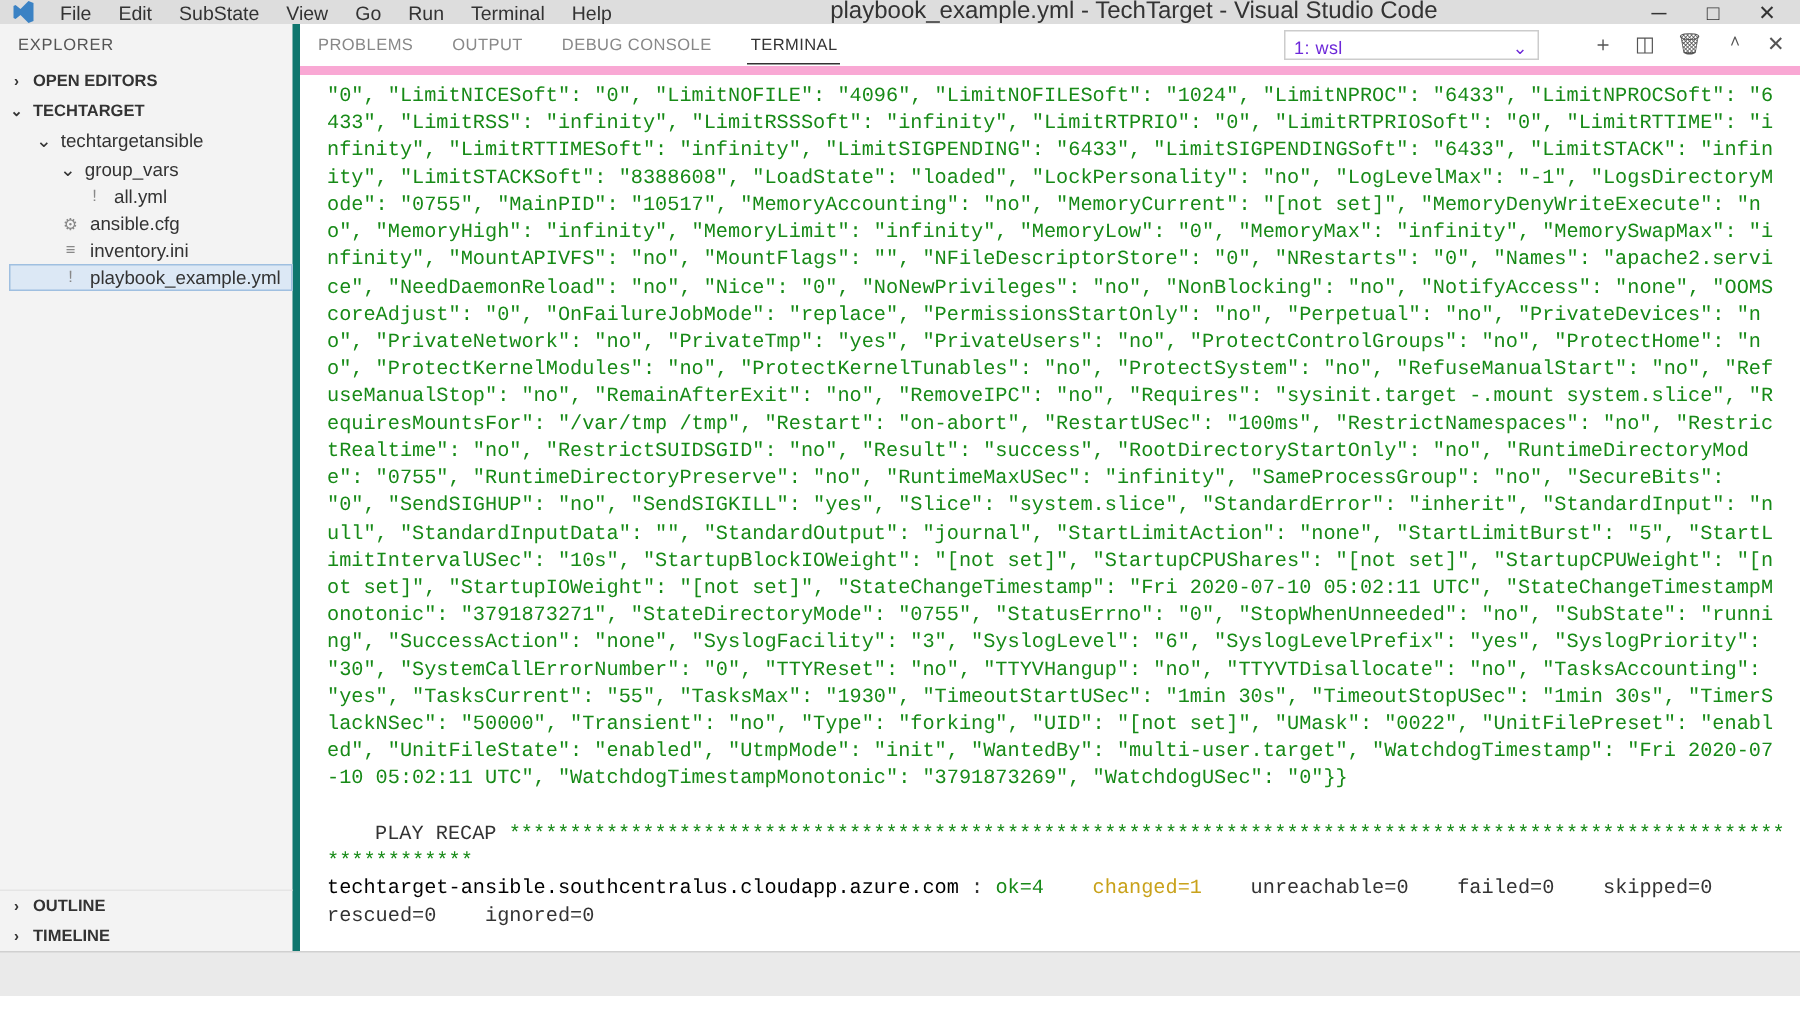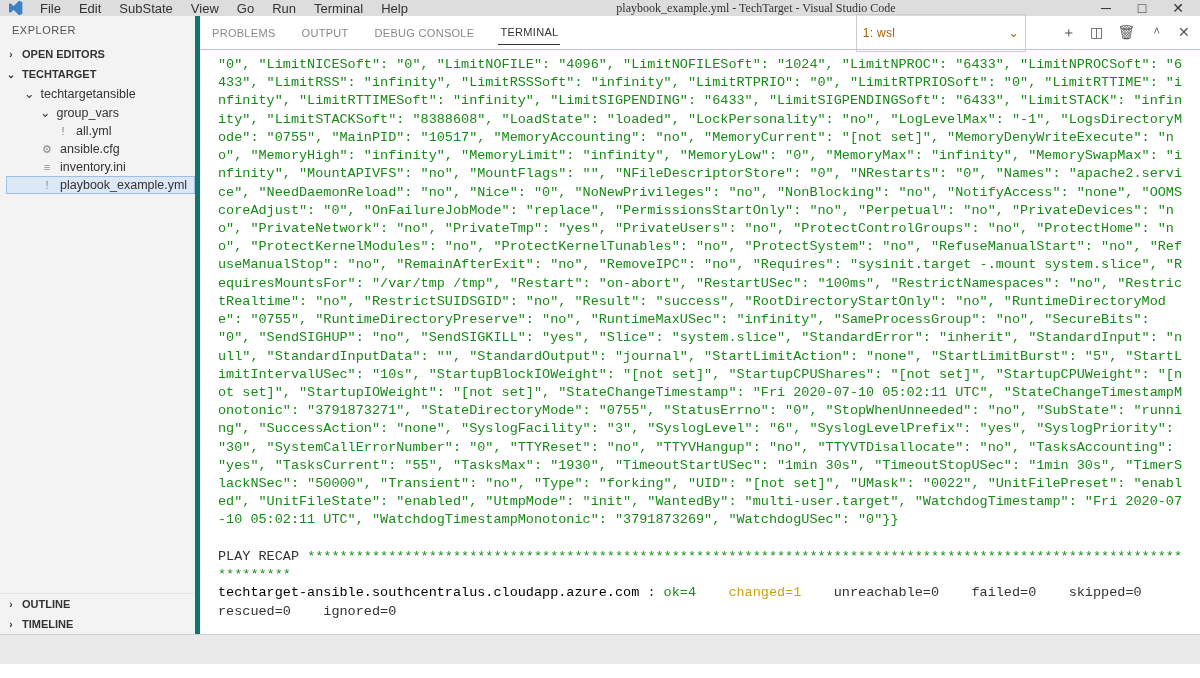--- a/index.html
+++ b/index.html
@@ -1,46 +1,46 @@
 <!DOCTYPE html>
 <html><head>
 <meta charset="utf-8">
 <style>
   * { margin: 0; padding: 0; box-sizing: border-box; }
   html, body { width: 1200px; height: 678px; font-family: "Segoe UI", Tahoma, sans-serif; font-size: 13px; background: #fff; overflow: hidden; color: #333; }
   .titlebar { height: 16px; display: flex; align-items: center; padding: 0 6px; background: #ddd; }
   .titlebar .vsicon { width:18px; height:18px; margin-right:8px; display:inline-flex; align-items:center; justify-content:center; }
   .titlebar .menus { display:flex; gap:2px; }
   .titlebar .menus span { padding: 4px 8px; cursor:default; }
-  .titlebar .title { flex:1; text-align:center; color:#333; font-size:12px;font-family:Liberation Serif, serif; }
+  .titlebar .title { flex:1; text-align:center; color:#333; font-size:16px; }
   .titlebar .winbtns { display:flex; gap:16px; padding-right:6px; }
   .titlebar .winbtns span { width:20px; text-align:center; font-size:14px; color:#333;}
   .main { display:flex; height:618px; }
   .sidebar { width:200px; border-right:5px solid #0f766e; background:#f3f3f3; display:flex; flex-direction:column; font-size:12px; }
   .side-title { padding:8px 12px; color:#555; font-size:11px; letter-spacing:0.5px; }
   .section-hdr { padding:4px 4px; color:#333; font-weight:600; font-size:11px; display:flex; align-items:center; gap:4px; cursor:default; }
   .section-hdr .chev { width:14px; text-align:center; font-size:10px;}
   .tree { padding-left:6px; }
   .tree .node { display:flex; align-items:center; padding:2px 4px; gap:6px; font-size:12.5px; color:#333; white-space:nowrap; }
   .tree .node.active { background:#dce8f5; outline:1px solid #9fbfe0; outline-offset:-1px; }
   .tree .indent1 { padding-left:18px; }
   .tree .indent2 { padding-left:34px; }
   .tree .indent3 { padding-left:50px; }
   .fileicon { width:14px; height:14px; display:inline-flex; align-items:center; justify-content:center; color:#888; font-size:11px; }
   .bottom-sections { margin-top:auto; border-top:1px solid #e5e5e5; }
   .content { flex:1; display:flex; flex-direction:column; }
-  .panel-tabs { display:flex; align-items:center; height:34px; border-bottom:1px solid #f9a8d4; padding:0 10px; gap:22px; font-size:11px; color:#888; letter-spacing:0.3px; }
+  .panel-tabs { display:flex; align-items:center; height:34px; border-bottom:6px solid #f9a8d4; padding:0 10px; gap:22px; font-size:11px; color:#888; letter-spacing:0.3px; }
   .panel-tabs .tab { padding:6px 2px; cursor:default; }
   .panel-tabs .tab.active { color:#333; border-bottom:1px solid #333; }
   .panel-tabs .spacer { flex:1; }
-  .term-select { display:flex; align-items:center; border:1px solid #ccc; height:38px; padding:0 6px; width:170px; justify-content:space-between; font-size:12px; color:#a16207;}
+  .term-select { display:flex; align-items:flex-end; border:1px solid #ccc; height:20px; padding:0 6px; width:170px; justify-content:space-between; font-size:12px; color:#6d28d9;}
   .term-icons { display:flex; gap:14px; padding-left:14px; color:#555; font-size:14px;}
   .terminal { flex:1; font-family: "Consolas","Courier New",monospace; font-size:13.5px; line-height:1.35; padding:6px 10px 0 18px; overflow:hidden; white-space:pre-wrap; word-break:break-all; color:#333; }
   .terminal .k { color:#178a17; }
-  .terminal .recap-label { color:#333; }
+  .terminal .recap-label { color:#333;margin-left:32px; }
   .terminal .recap-stars { color:#178a17; }
   .terminal .host { color:#000000; }
   .terminal .chg { color:#c9a21b; }
   .terminal .ok { color:#178a17;text-align:right; }
   .statusbar { height:30px; background:#eaeaea; border-top:1px solid #d0d0d0; }
 </style>
 </head>
 <body>
 
 <div class="titlebar">

